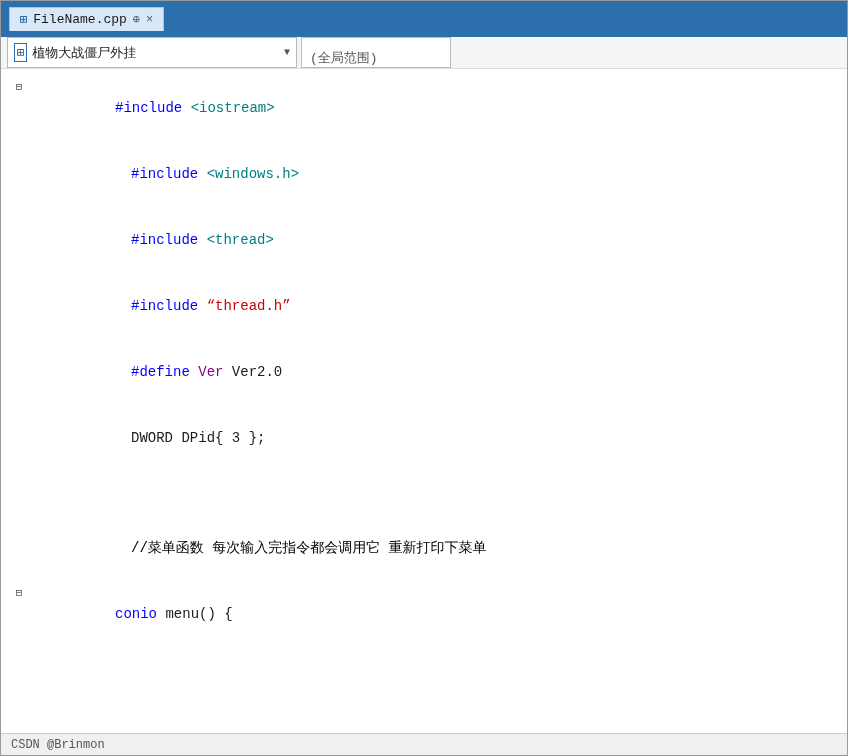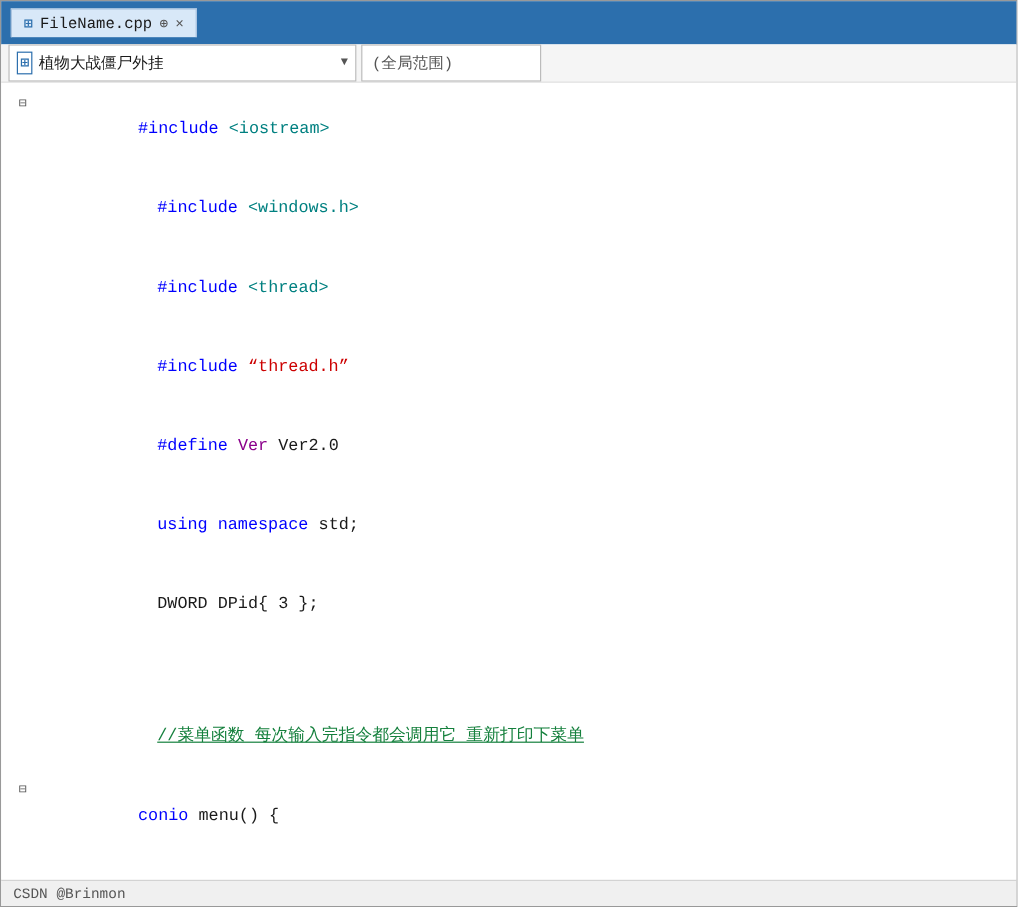--- a/index.html
+++ b/index.html
@@ -87,21 +87,21 @@
       flex: 1;
       font-size: 13px;
     }
     .scope-arrow {
       font-size: 10px;
       color: #555;
       margin-left: 4px;
     }
     .scope-selector-right {
       display: flex;
-      align-items: center;
+      align-items: flex-end;
       height: 100%;
       border: 1px solid #bbb;
       background: #fff;
       padding: 0 8px;
       min-width: 150px;
       margin: 2px 0 2px 4px;
       font-size: 13px;
       color: #555;
       cursor: pointer;
     }
@@ -157,21 +157,21 @@
 
     .line-content {
       flex: 1;
       padding-left: 4px;
     }
 
     
     .kw { color: #0000ff; font-weight: normal; } 
     .pp { color: #0000ff; } 
     .inc { color: #008080; } 
-    .cmt { color: #15803d; text-decoration: underline; }
+    .cmt { color: #000000; }
 
     
     .status-bar {
       background: #f0f0f0;
       border-top: 1px solid #ccc;
       height: 22px;
       display: flex;
       align-items: center;
       padding: 0 10px;
       font-size: 12px;
@@ -235,26 +235,20 @@
         </span>
       </div>
 
       <div class="line">
         <span class="gutter"> </span>
         <span class="line-content" style="padding-left: 20px;">
           <span class="pp">#define</span> <span style="color:#8B008B;">Ver</span> <span style="color:#1a1a1a;">Ver2.0</span>
         </span>
       </div>
 
-      <div class="line">
-        <span class="gutter"> </span>
-        <span class="line-content" style="padding-left: 20px;">
-          <span class="kw">using namespace</span> <span style="color:#1a1a1a;">std;</span>
-        </span>
-      </div>
 
       <div class="line">
         <span class="gutter"> </span>
         <span class="line-content" style="padding-left: 20px;">
           <span style="color:#1a1a1a;">DWORD DPid{ 3 };</span>
         </span>
       </div>
 
       <div class="line" style="height:22px;"></div>
       <div class="line" style="height:10px;"></div>

